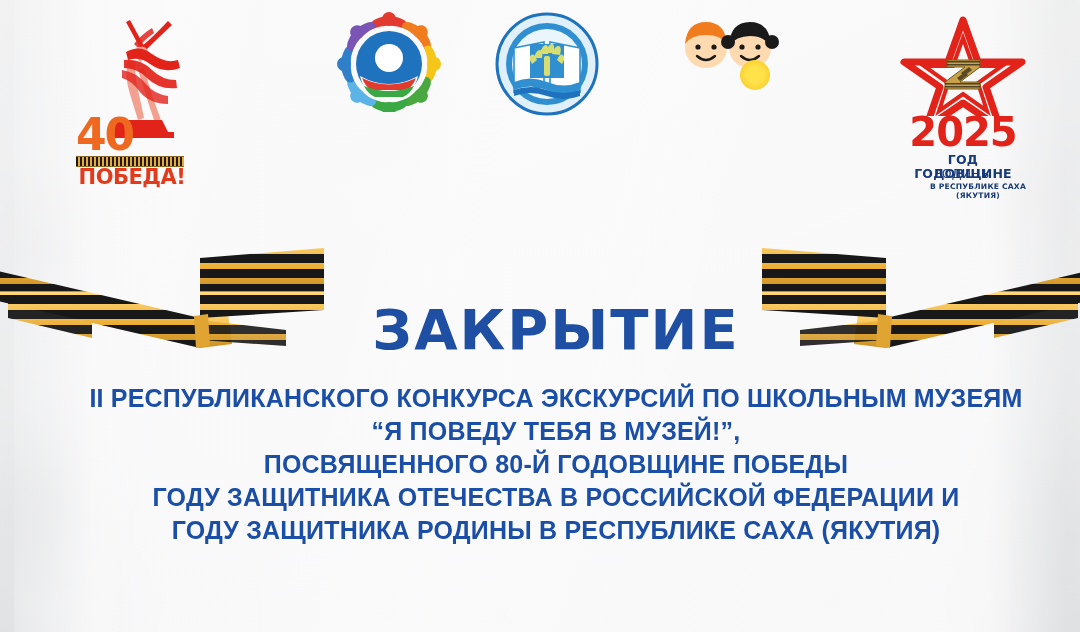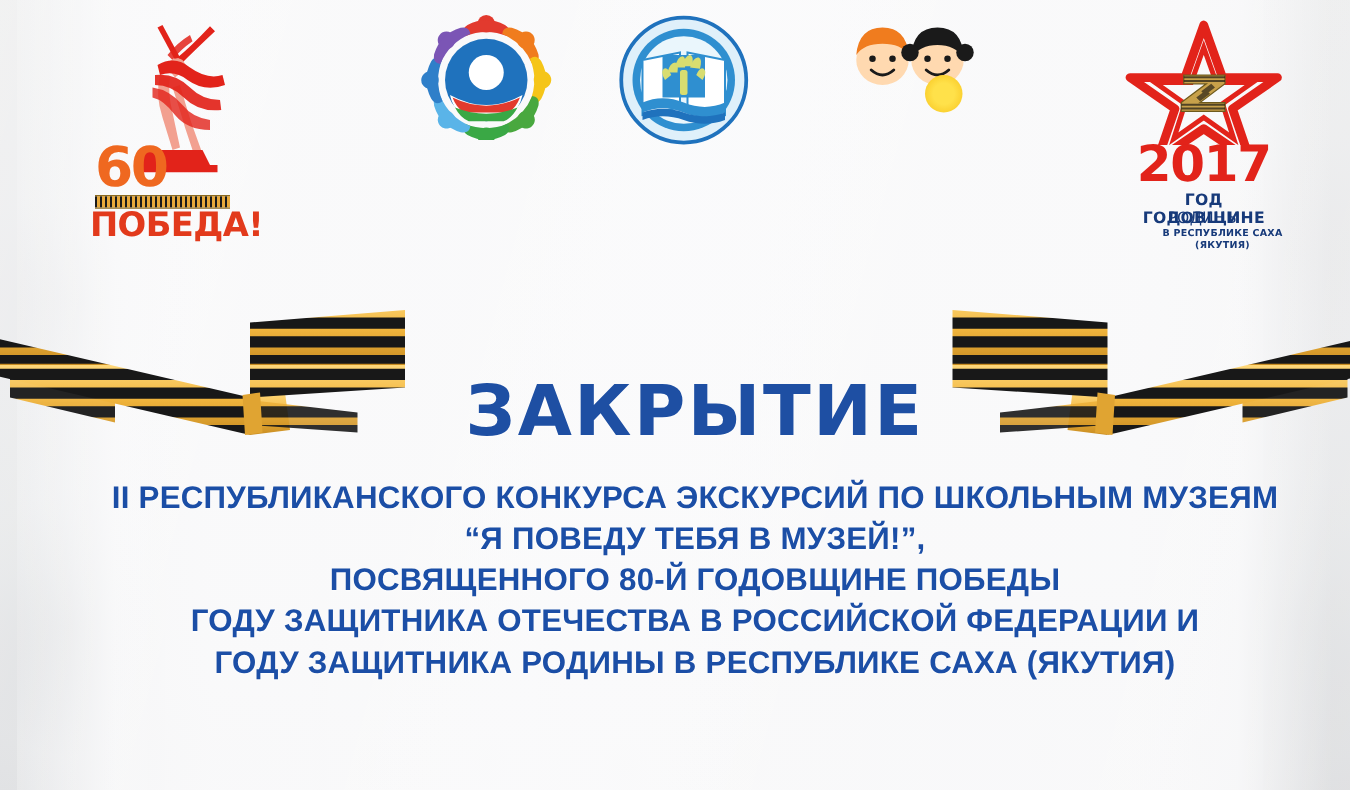--- a/index.html
+++ b/index.html
@@ -90,21 +90,21 @@
     font-family:"DejaVu Sans", sans-serif;font-weight:bold;font-size:44px;
     color:#ef6820;letter-spacing:-2px;line-height:46px;
   }
   .logo-80 .ribbonbar{
     position:absolute;left:4px;top:148px;width:108px;height:9px;
     background:repeating-linear-gradient(90deg,#1a1a1a 0 2px,#e8a93a 2px 4px);
     border-top:1px solid #8a6a20;border-bottom:1px solid #8a6a20;
   }
   .logo-80 .pobeda{
     position:absolute;left:0px;top:157px;width:120px;
-    font-family:"DejaVu Sans", sans-serif;font-weight:bold;font-size:27px;
+    font-family:"DejaVu Sans", sans-serif;font-weight:bold;font-size:21px;
     color:#e23a1c;letter-spacing:-.5px;text-align:center;
   }
 
   
   .logo-people{position:absolute;left:330px;top:8px;width:118px;height:104px;}
 
   
   .logo-edu{position:absolute;left:492px;top:12px;width:110px;height:104px;}
 
   
@@ -191,21 +191,21 @@
           <path d="M56 62 q6 18 10 32 l8 24 6 -3 -9 -25 q-5 -16 -9 -30 z"></path>
         </g>
         <g fill="#e2231a">
           <path d="M44 44 q14 -8 26 2 q14 10 26 6 l2 8 q-16 6 -30 -4 q-10 -8 -22 -4 z"></path>
           <path d="M42 52 q16 -2 28 10 q10 10 24 10 l1 8 q-18 2 -30 -10 q-10 -10 -23 -10 z" opacity=".92"></path>
           <path d="M40 62 q14 2 24 14 q8 10 22 12 l0 8 q-18 0 -28 -12 q-9 -12 -18 -14 z" opacity=".80"></path>
           <path d="M34 112 l46 0 l6 12 l-58 0 z"></path>
           <path d="M28 124 l64 0 l0 6 l-64 0 z"></path>
         </g>
       </svg>
-      <div class="num80">60</div>
+      <div class="num80">40</div>
       <div class="ribbonbar"></div>
       <div class="pobeda">ПОБЕДА!</div>
     </div>
 
     <div class="logo-people">
       <svg viewBox="0 0 118 104">
         <g>
           <path d="M59 4 a7 7 0 0 1 7 7 a7 7 0 0 1 -14 0 a7 7 0 0 1 7 -7 z" fill="#e23a2e"></path>
           <path d="M44 12 q15 -8 30 0 q6 4 2 9 q-17 -7 -34 0 q-4 -5 2 -9 z" fill="#e23a2e"></path>
           <g transform="rotate(45 59 56)">
@@ -295,21 +295,21 @@
       <svg viewBox="0 0 130 100" style="position:absolute;left:0;top:0;width:130px;height:100px;">
         <path d="M65 4 L80 46 L124 46 L88 71 L102 112 L65 87 L28 112 L42 71 L6 46 L50 46 Z" fill="none" stroke="#e2231a" stroke-width="7" stroke-linejoin="round"></path>
         <path d="M65 22 L75 50 L104 50 L80 67 L89 95 L65 78 L41 95 L50 67 L26 50 L55 50 Z" fill="none" stroke="#e2231a" stroke-width="4"></path>
         <g>
           <path d="M49 44 L82 44 L82 51 L62 66 L82 66 L82 73 L47 73 L47 66 L67 51 L49 51 Z" fill="#c8a14a" stroke="#6e5a1c" stroke-width="1"></path>
           <path d="M49 45 h33 v1.6 h-33 z M49 48 h33 v1.6 h-33 z" fill="#2a2418" opacity=".75"></path>
           <path d="M47 67 h35 v1.6 h-35 z M47 70 h35 v1.6 h-35 z" fill="#2a2418" opacity=".75"></path>
           <path d="M63 57 l8 -6 l3 3 l-8 6 z M59 62 l8 -6 l3 3 l-8 6 z" fill="#2a2418" opacity=".70"></path>
         </g>
       </svg>
-      <div class="year">2017</div>
+      <div class="year">2025</div>
       <div class="l1">ГОД ГОДОВЩИНЕ</div>
       <div class="l2">РОДИНЫ</div>
       <div class="l3">В РЕСПУБЛИКЕ САХА (ЯКУТИЯ)</div>
     </div>
   </div>
 
   <svg class="ribbon-left" viewBox="0 0 350 120">
     <defs>
       <linearGradient id="gl" x1="0" y1="0" x2="0" y2="1">
         <stop offset="0" stop-color="#ffd87a"></stop>

